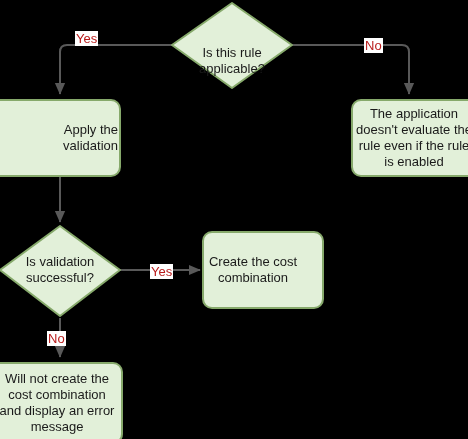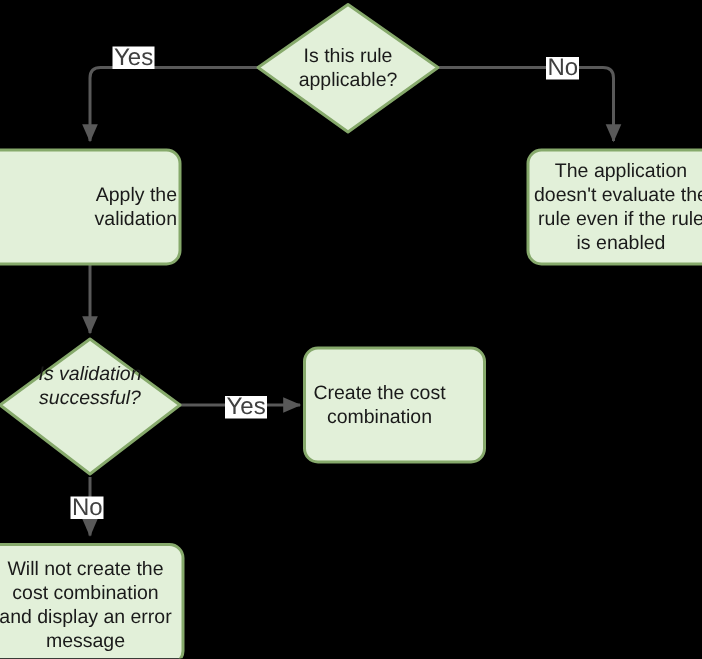--- a/index.html
+++ b/index.html
@@ -35,22 +35,22 @@
     pointer-events: none;
     white-space: pre-line;
   }
   .node-text.left-align {
     justify-content: flex-start;
     text-align: right;
   }
   .edge-label {
     position: absolute;
     background: #ffffff;
-    color: #404040;
-    font-size: 16px;
+    color: #b91c1c;
+    font-size: 13px;
     line-height: 15px;
     padding: 0 1px;
     white-space: nowrap;
   }
 </style>
 </head>
 <body>
 
 <div id="canvas">
 
@@ -77,31 +77,31 @@
 
     <rect x="352" y="100" width="124" height="76" rx="9" ry="9" fill="#e2f0d9" stroke="#86a96b" stroke-width="2"></rect>
 
     <polygon points="60,226 120,270 60,316 0,270" fill="#e2f0d9" stroke="#86a96b" stroke-width="2" stroke-linejoin="round"></polygon>
 
     <rect x="203" y="232" width="120" height="76" rx="9" ry="9" fill="#e2f0d9" stroke="#86a96b" stroke-width="2"></rect>
 
     <rect x="-8" y="363" width="130" height="80" rx="9" ry="9" fill="#e2f0d9" stroke="#86a96b" stroke-width="2"></rect>
   </svg>
 
-  <div class="node-text" style="left:172px; top:22px; width:120px; height:46px;">Is this rule
+  <div class="node-text" style="left:172px; top:38px; width:120px; height:46px;">Is this rule
 applicable?</div>
 
   <div class="node-text left-align" style="left:8px; top:100px; width:110px; height:76px;">Apply the validation</div>
 
   <div class="node-text" style="left:354px; top:100px; width:120px; height:76px;">The application
 doesn't evaluate the
 rule even if the rule
 is enabled</div>
 
-  <div class="node-text" style="left:0px; top:234px; width:120px; height:46px;font-style:italic;">Is validation
+  <div class="node-text" style="left:0px; top:247px; width:120px; height:46px;">Is validation
 successful?</div>
 
   <div class="node-text" style="left:203px; top:232px; width:100px; height:76px;">Create the cost
 combination</div>
 
   <div class="node-text" style="left:-8px; top:363px; width:130px; height:80px;">Will not create the
 cost combination
 and display an error
 message</div>
 

